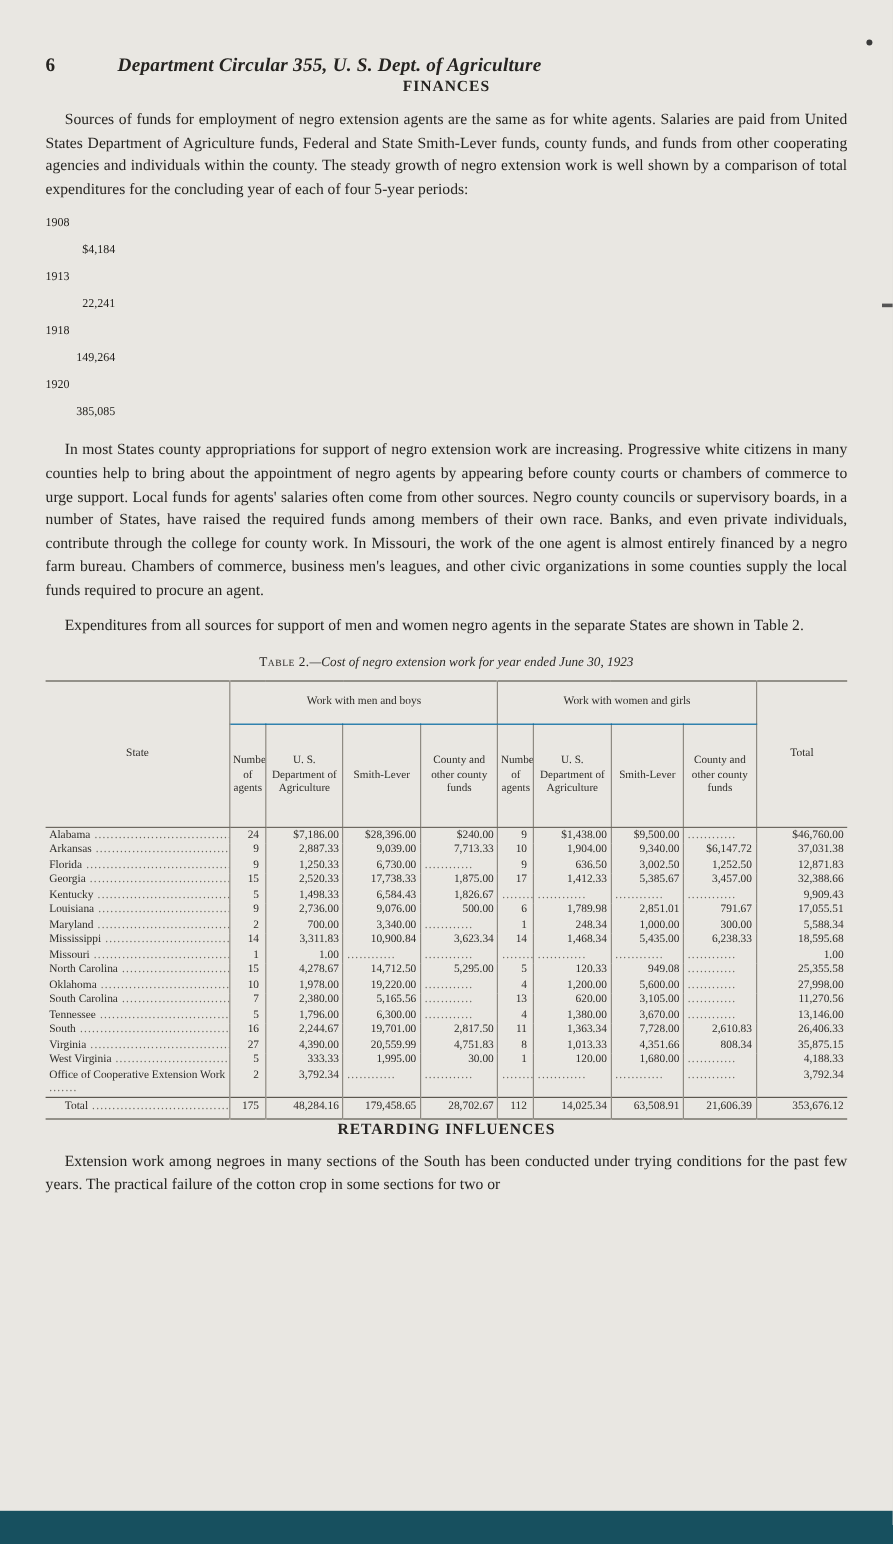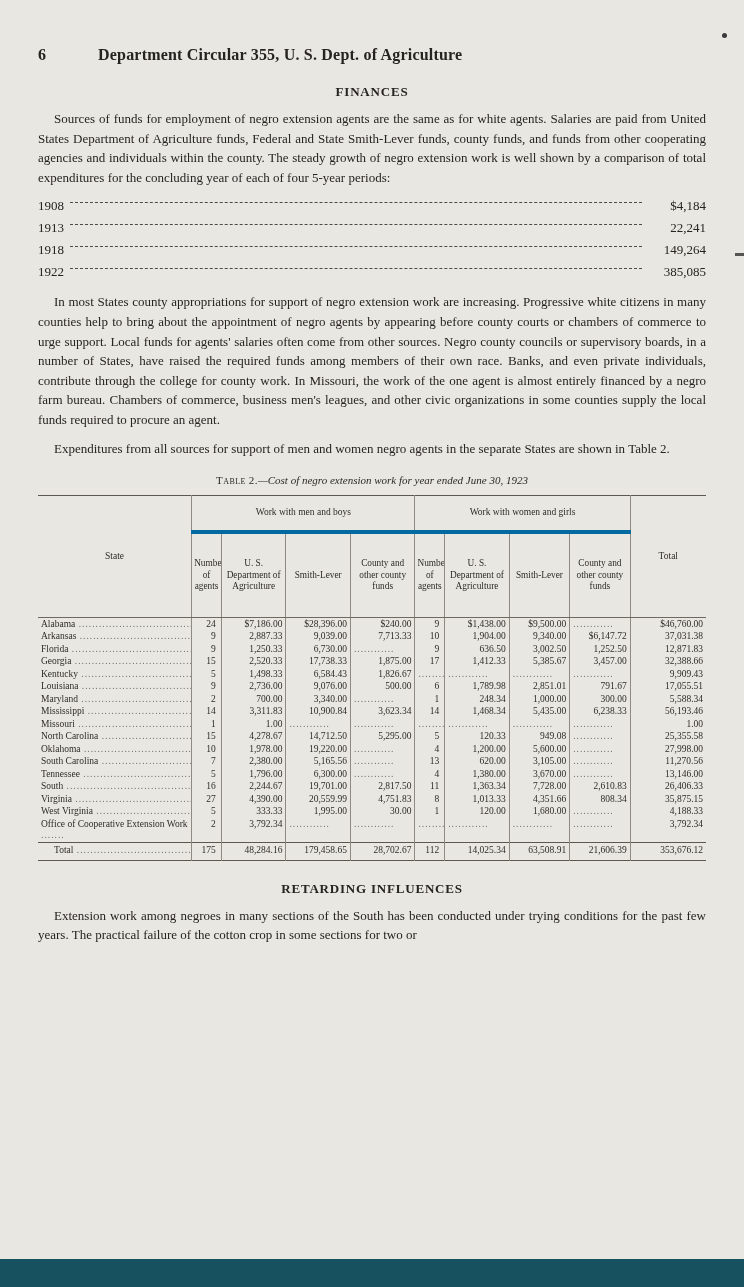--- a/index.html
+++ b/index.html
@@ -13,41 +13,40 @@
     background: #e9e7e2;
     overflow: hidden;
     font-family: "Liberation Serif", "DejaVu Serif", serif;
     color: #262421;
   }
 
   .content { padding: 46px 38px 0 38px; }
 
   .running-head { display: flex; align-items: baseline; font-size: 16px; }
   .pagenum { font-weight: bold; }
-  .running-title { font-weight: bold; margin-left: 52px; letter-spacing: 0.2px; }
+  .running-title { font-weight: bold; font-style: italic; margin-left: 52px; letter-spacing: 0.2px; }
 
   .section-heading {
     text-align: center;
     font-size: 13px;
     font-weight: bold;
     letter-spacing: 0.8px;
-    margin-top: 20px;
   }
 
   p.body {
     font-size: 13px;
     line-height: 19.6px;
     text-align: justify;
     margin-top: 9px;
   }
   p.body.indent { text-indent: 16px; }
 
   
   .leader-list { margin: 8px 0 2px 0; }
-  .leader-row { display: flex; align-items: center; font-size: 13px; line-height: 22px; }
+  .leader-row { display: flex; align-items: flex-start; font-size: 10px; line-height: 22px; flex-direction: column; }
   .yr { flex: none; }
   .leader-fill { flex: 1; border-bottom: 1.6px dashed #4c4a45; margin: 0 6px; transform: translateY(-4px); }
   .amt { flex: none; min-width: 58px; text-align: right; }
 
   
   .table-caption { text-align: center; font-size: 11px; margin-top: 16px; color: #2b2926; }
   .cap-label { font-variant: small-caps; letter-spacing: 0.4px; }
   .cap-rest { font-style: italic; }
 
   
@@ -73,21 +72,21 @@
     border-right: 1px solid #8e8a82;
     overflow: hidden;
   }
   table.data tr > *:first-child { border-left: none; }
   table.data tr > *:last-child  { border-right: none; }
 
   thead th { font-weight: normal; text-align: center; vertical-align: middle; padding: 2px; }
   thead tr.group th { height: 36px; }
   thead tr.cols th { height: 86px; font-size: 9.3px; }
   thead th { border-bottom: 1px solid #6d6961; }
-  thead tr.group th.grp { border-bottom: 4px solid #0369a1; }
+  thead tr.group th.grp { border-bottom: 1px solid #0369a1; }
 
   tbody td { padding-top: 0.5px; padding-bottom: 0.5px; vertical-align: top; }
   td.state { padding-left: 3px; white-space: nowrap; }
   td.state::after { content: " ....................................................."; letter-spacing: 1px; color: #6b675f; }
   td.state.wrap { white-space: normal; }
   td.state.wrap::after { content: " ......."; }
   td.num { text-align: right; padding-right: 5px; }
   td.money { text-align: right; padding-right: 3px; white-space: nowrap; }
   td.empty { text-align: left; padding-left: 3px; white-space: nowrap; }
   td.empty::after { content: "............"; letter-spacing: 1px; color: #6b675f; }
@@ -125,21 +124,21 @@
           <span class="yr">1913</span>
           <span class="leader-fill"></span>
           <span class="amt">22,241</span>
         </div>
         <div class="leader-row">
           <span class="yr">1918</span>
           <span class="leader-fill"></span>
           <span class="amt">149,264</span>
         </div>
         <div class="leader-row">
-          <span class="yr">1922</span>
+          <span class="yr">1920</span>
           <span class="leader-fill"></span>
           <span class="amt">385,085</span>
         </div>
       </div>
 
     <p class="body indent">In most States county appropriations for support of negro extension work are increasing.  Progressive white citizens in many counties help to bring about the appointment of negro agents by appearing before county courts or chambers of commerce to urge support.  Local funds for agents' salaries often come from other sources.  Negro county councils or supervisory boards, in a number of States, have raised the required funds among members of their own race.  Banks, and even private individuals, contribute through the college for county work.  In Missouri, the work of the one agent is almost entirely financed by a negro farm bureau.  Chambers of commerce, business men's leagues, and other civic organizations in some counties supply the local funds required to procure an agent.</p>
 
     <p class="body indent">Expenditures from all sources for support of men and women negro agents in the separate States are shown in Table 2.</p>
 
     <p class="table-caption">
@@ -265,21 +264,21 @@
           <tr>
             <td class="state">Mississippi</td>
             <td class="num">14</td>
             <td class="money">3,311.83</td>
             <td class="money">10,900.84</td>
             <td class="money">3,623.34</td>
             <td class="num">14</td>
             <td class="money">1,468.34</td>
             <td class="money">5,435.00</td>
             <td class="money">6,238.33</td>
-            <td class="money">56,193.46</td>
+            <td class="money">18,595.68</td>
           </tr>
           <tr>
             <td class="state">Missouri</td>
             <td class="num">1</td>
             <td class="money">1.00</td>
             <td class="money empty"></td>
             <td class="money empty"></td>
             <td class="num empty"></td>
             <td class="money empty"></td>
             <td class="money empty"></td>

